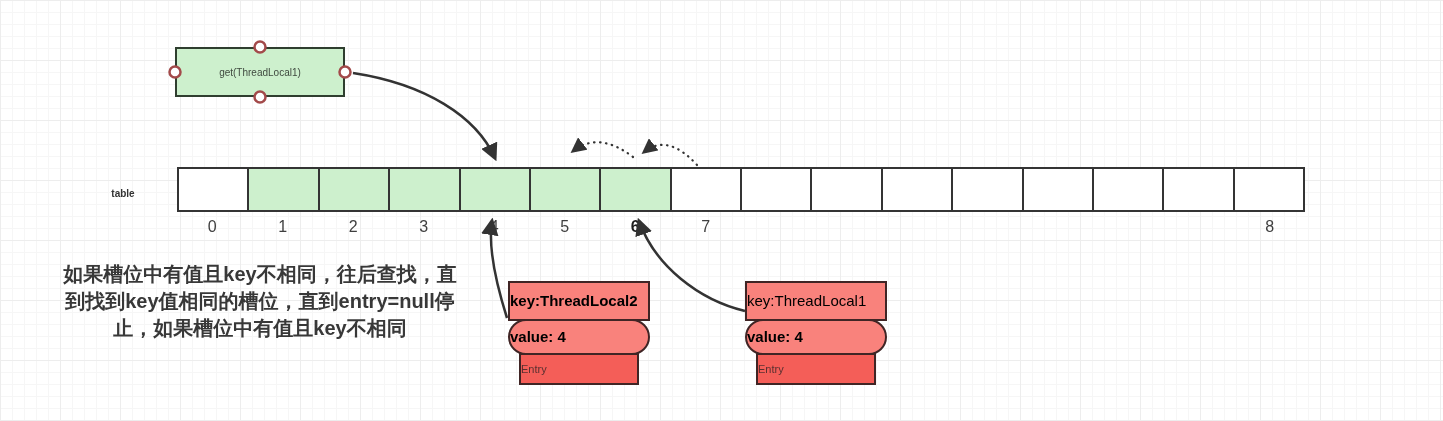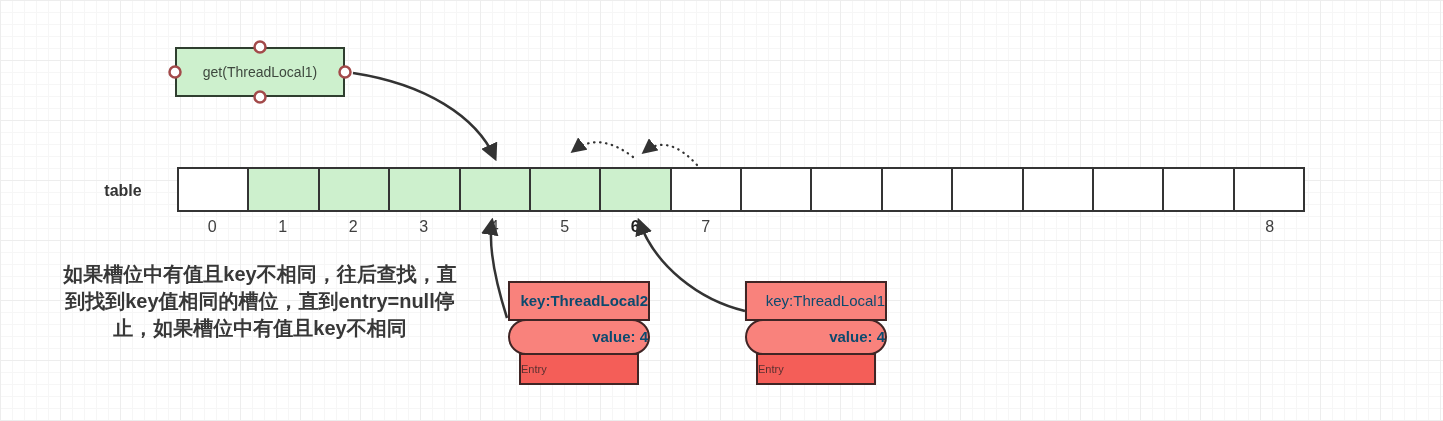--- a/index.html
+++ b/index.html
@@ -21,44 +21,44 @@
   }
 
   .abs { position: absolute; }
 
   
   .get-box {
     left: 175px; top: 47px; width: 170px; height: 50px;
     background: #cdf0cd;
     border: 2px solid #2f3e2f;
     display: flex; align-items: center; justify-content: center;
-    font-size: 14px; color: #3e483e;
+    font-size: 10px; color: #3e483e;
   }
 
   
   .top-note {
     left: 688px; top: 76px; width: 334px;
     text-align: center;
     font-size: 22px; font-weight: bold; color: #3a3a3a;
     line-height: 25px;
   }
 
   
   .side-note {
     left: 28px; top: 261px; width: 464px;
     text-align: center;
     font-size: 20px; font-weight: bold; color: #383838;
     line-height: 27px;
   }
 
   
   .table-label {
-    left: 88px; top: 182px; width: 70px;
+    left: 88px; top: 188px; width: 70px;
     text-align: center;
-    font-size: 16px; font-weight: bold; color: #333;
+    font-size: 10px; font-weight: bold; color: #333;
   }
 
   
   .cells {
     left: 177px; top: 167px; width: 1128px; height: 45px;
     display: flex;
   }
   .cell {
     flex: 1; height: 45px;
     background: #ffffff;
@@ -77,22 +77,22 @@
   .idx.bold { font-weight: bold; color: #1d1d1d; }
 
   
   .entry { position: absolute; width: 142px; }
   .entry-1 { left: 508px; top: 281px; }
   .entry-2 { left: 745px; top: 281px; }
   .entry .row {
     width: 100%;
     background: #f9827c;
     border: 2px solid #402525;
-    text-align: right;
-    font-size: 15px; color: #0c4a6e;
+    text-align: left;
+    font-size: 15px; color: #000000;
   }
   .entry .key { height: 40px; line-height: 36px; }
   .entry .val { height: 36px; line-height: 32px; margin-top: -2px; font-weight: bold; border-radius: 18px; }
   .entry-1 .key { font-weight: bold; }
   .entry .footer {
     width: 120px; height: 32px; line-height: 28px;
     margin: -2px auto 0;
     background: #f45e58;
     border: 2px solid #402525;
     font-size: 11px; color: #5a3030;

